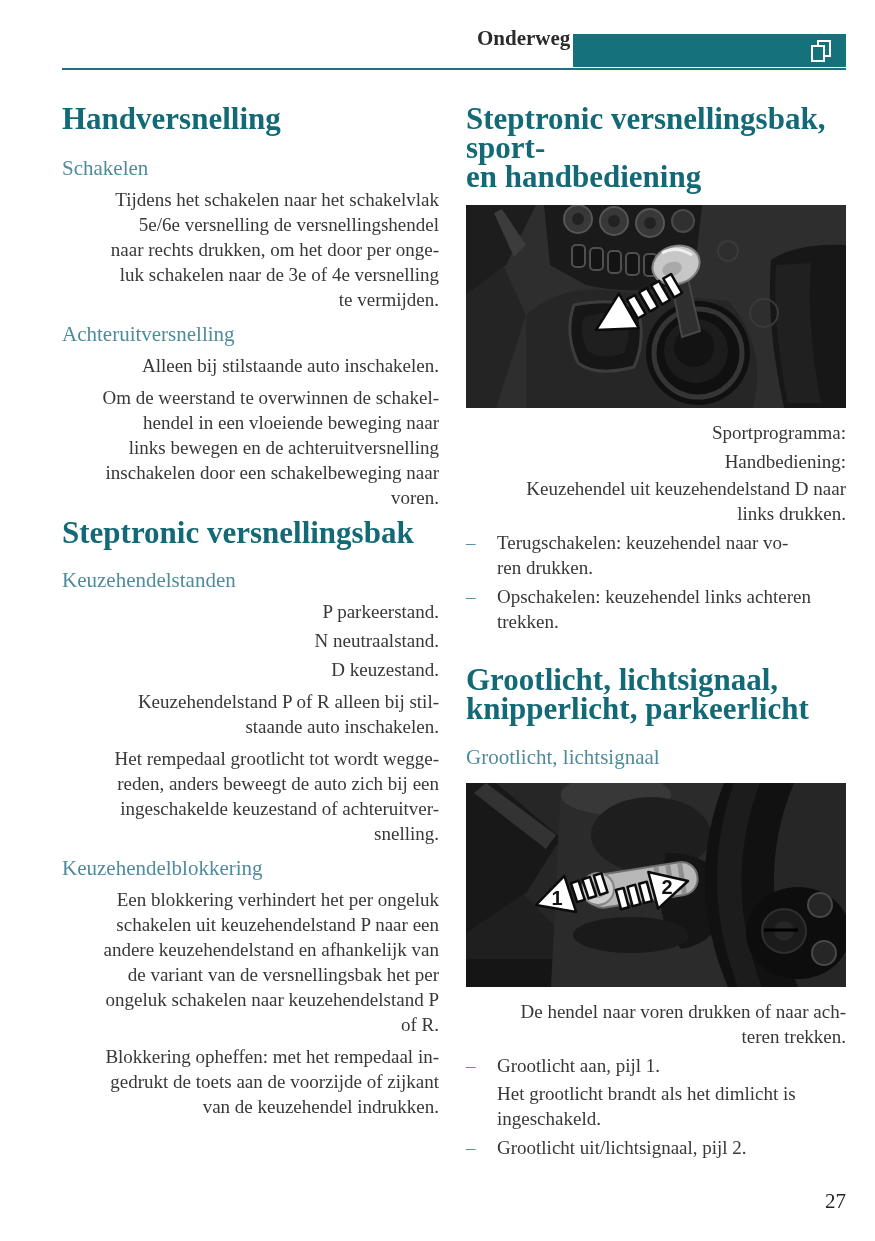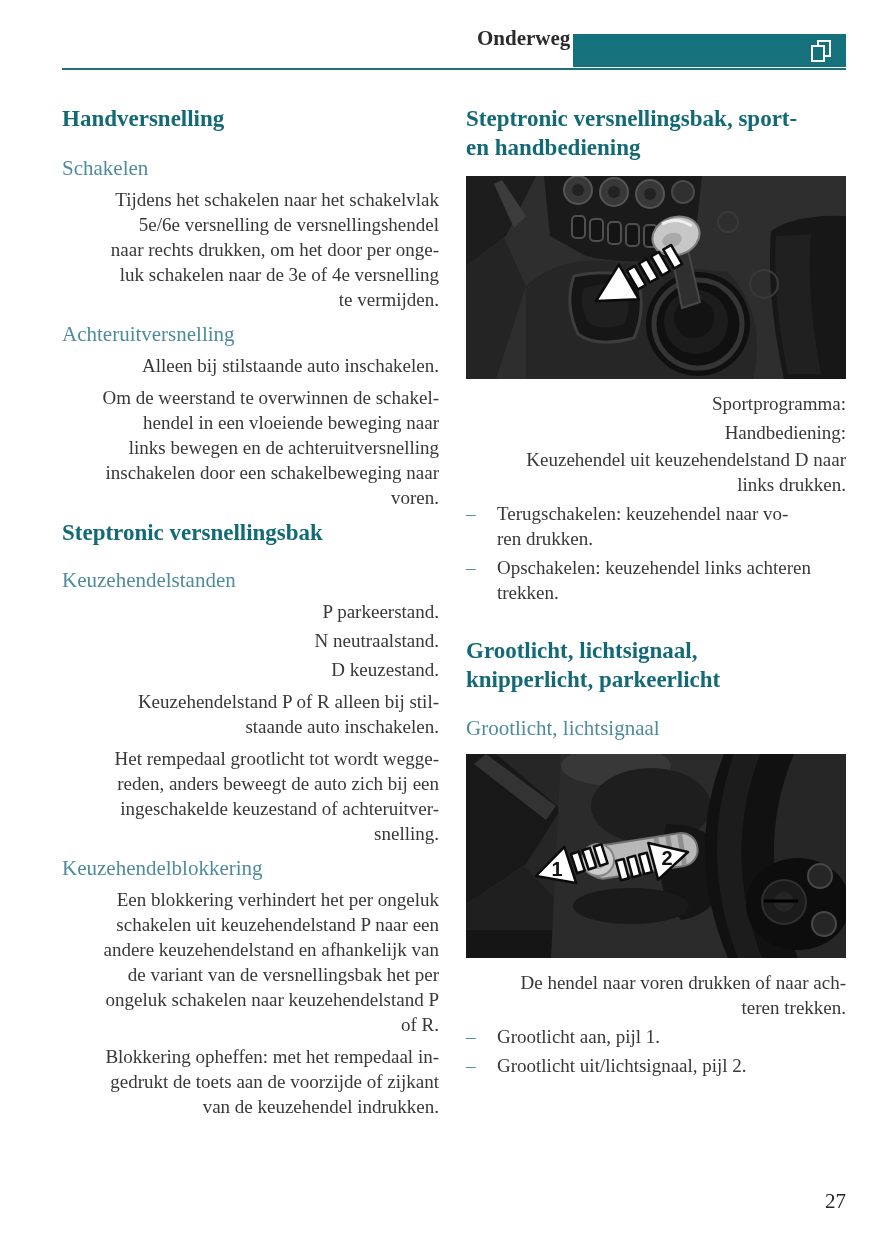--- a/index.html
+++ b/index.html
@@ -23,21 +23,21 @@
   .hdr-badge svg { position:absolute; right:14px; top:6px; }
   .hdr-rule {
     position:absolute; left:62px; top:68px; width:784px; height:2px;
     background:#1d727c;
   }
   
   .col { position:absolute; top:96px; }
   .col-left  { left:62px;  width:377px; }
   .col-right { left:466px; width:380px; }
   .h1 {
-    margin:8px 0 0 0; font-size:23px; font-weight:bold; color:#136a76;
+    margin:8px 0 0 0; font-size:31px; font-weight:bold; color:#136a76;
     line-height:29px; white-space:pre-line;
   }
   .h2 {
     margin:10px 0 0 0; font-size:21px; font-weight:normal; color:#4e8b9d;
     line-height:24px;
   }
   .p {
     margin:7px 0 0 0; font-size:19px; line-height:25px; color:#383838;
     white-space:pre-line;
     text-align:right;
@@ -239,21 +239,22 @@
         </g>
         <text x="201" y="111" text-anchor="middle" font-size="20" font-weight="bold" fill="#111111" font-family="Liberation Sans, sans-serif">2</text>
       </svg>
     </div>
 
     <p class="p mt12">De hendel naar voren drukken of naar ach-
 teren trekken.</p>
 
     <div class="li">
       <span class="dash">–</span>
-      <span class="txt"><span>Grootlicht aan, pijl 1.</span></span>
+      <span class="txt"><span>Grootlicht aan, pijl 1.</span><span class="sub">Het grootlicht brandt als het dimlicht is
+ingeschakeld.</span></span>
     </div>
     <div class="li mt5">
       <span class="dash">–</span>
       <span class="txt">Grootlicht uit/lichtsignaal, pijl 2.</span>
     </div>
   </div>
 
   <div class="pagenum">27</div>
 
 </div>

